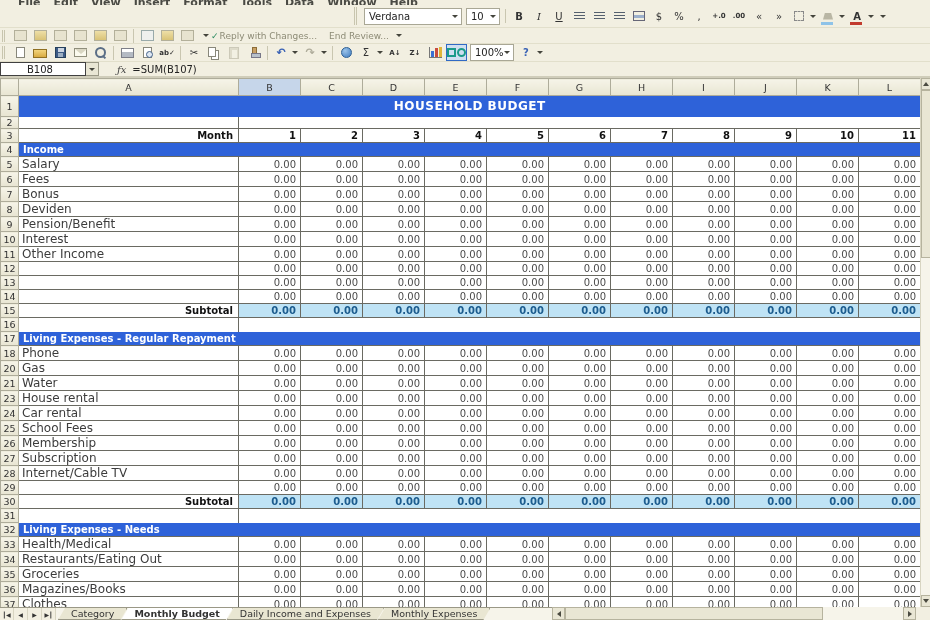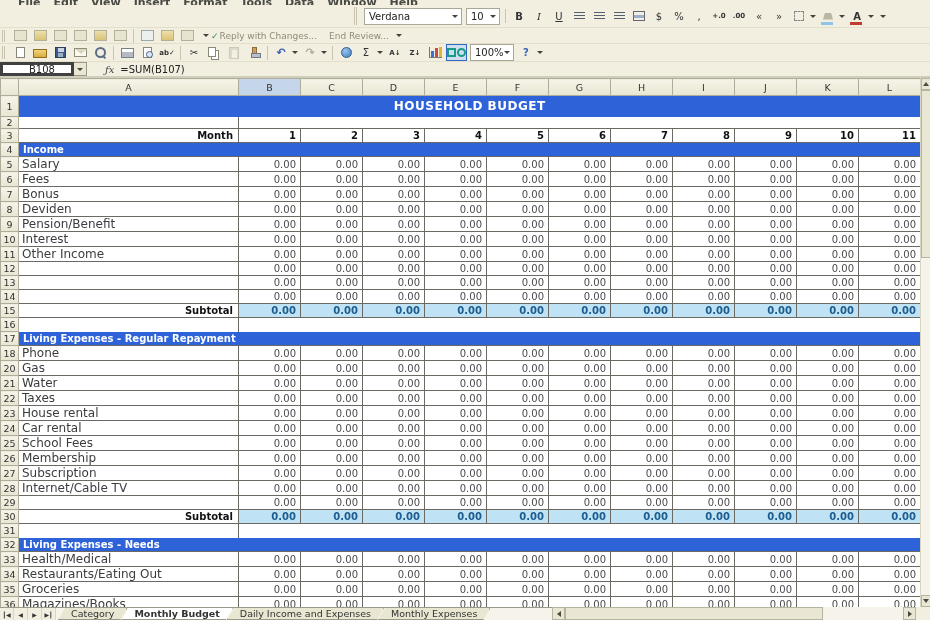--- a/index.html
+++ b/index.html
@@ -69,21 +69,21 @@
   .ic-rev.y{background:linear-gradient(#eedfa8,#d9c377);}
   .ic-rev.c{background:#eef0ee;border-color:#9aa;}
   .rev-label{font-size:9px;color:#8d8b76;margin:0 6px;}
   .rev-check{color:#2a8a5f;font-size:9px;margin-right:1px;}
   .smalltext{font-size:7px;font-weight:bold;letter-spacing:0;}
   .txt-blue{color:#3a62b5;font-size:11px;font-weight:bold;}
   .txt-gray{color:#b0ad9c;font-size:11px;font-weight:bold;}
 
   
   #formulabar{position:absolute;left:0;top:62px;width:930px;height:16px;display:flex;align-items:center;background:var(--beige);border-bottom:2px solid #d0cdba;}
-  #namebox{width:74px;height:14px;background:#fff;border:3px solid #404040;font-size:10px;color:#222;display:flex;align-items:center;padding-left:26px;}
+  #namebox{width:86px;height:14px;background:#fff;border:1px solid #404040;font-size:10px;color:#222;display:flex;align-items:center;padding-left:26px;}
   #name-dd{width:13px;height:14px;background:var(--beige2);border:1px solid #9a9886;border-left:none;display:flex;align-items:center;justify-content:center;}
   .fx{font-size:10px;font-style:italic;font-family:"DejaVu Serif",serif;color:#444;margin:0 6px 0 18px;}
   #formula-text{font-size:10px;color:#222;}
 
   
   #sheet{position:absolute;left:0;top:78px;width:920px;height:529px;background:#fff;overflow:hidden;}
   table{border-collapse:collapse;table-layout:fixed;width:920px;}
   th,td{padding:0;overflow:hidden;white-space:nowrap;}
   th.rh,th.ch{background:linear-gradient(#f6f4e8,#e8e5d2);border:1px solid var(--hdrbrd);font-weight:normal;font-size:9.5px;color:#333;text-align:center;}
   th.ch{height:17px;}
@@ -627,35 +627,20 @@
             <td class="t-val">0.00</td>
             <td class="t-val">0.00</td>
             <td class="t-val">0.00</td>
             <td class="t-val">0.00</td>
             <td class="t-val">0.00</td>
             <td class="t-val">0.00</td>
             <td class="t-val">0.00</td>
             <td class="t-val">0.00</td>
           </tr>
           <tr>
-            <th class="rh">22</th>
-            <td class="t-label">Taxes</td>
-            <td class="t-val">0.00</td>
-            <td class="t-val">0.00</td>
-            <td class="t-val">0.00</td>
-            <td class="t-val">0.00</td>
-            <td class="t-val">0.00</td>
-            <td class="t-val">0.00</td>
-            <td class="t-val">0.00</td>
-            <td class="t-val">0.00</td>
-            <td class="t-val">0.00</td>
-            <td class="t-val">0.00</td>
-            <td class="t-val">0.00</td>
-          </tr>
-          <tr>
             <th class="rh">23</th>
             <td class="t-label">House rental</td>
             <td class="t-val">0.00</td>
             <td class="t-val">0.00</td>
             <td class="t-val">0.00</td>
             <td class="t-val">0.00</td>
             <td class="t-val">0.00</td>
             <td class="t-val">0.00</td>
             <td class="t-val">0.00</td>
             <td class="t-val">0.00</td>

